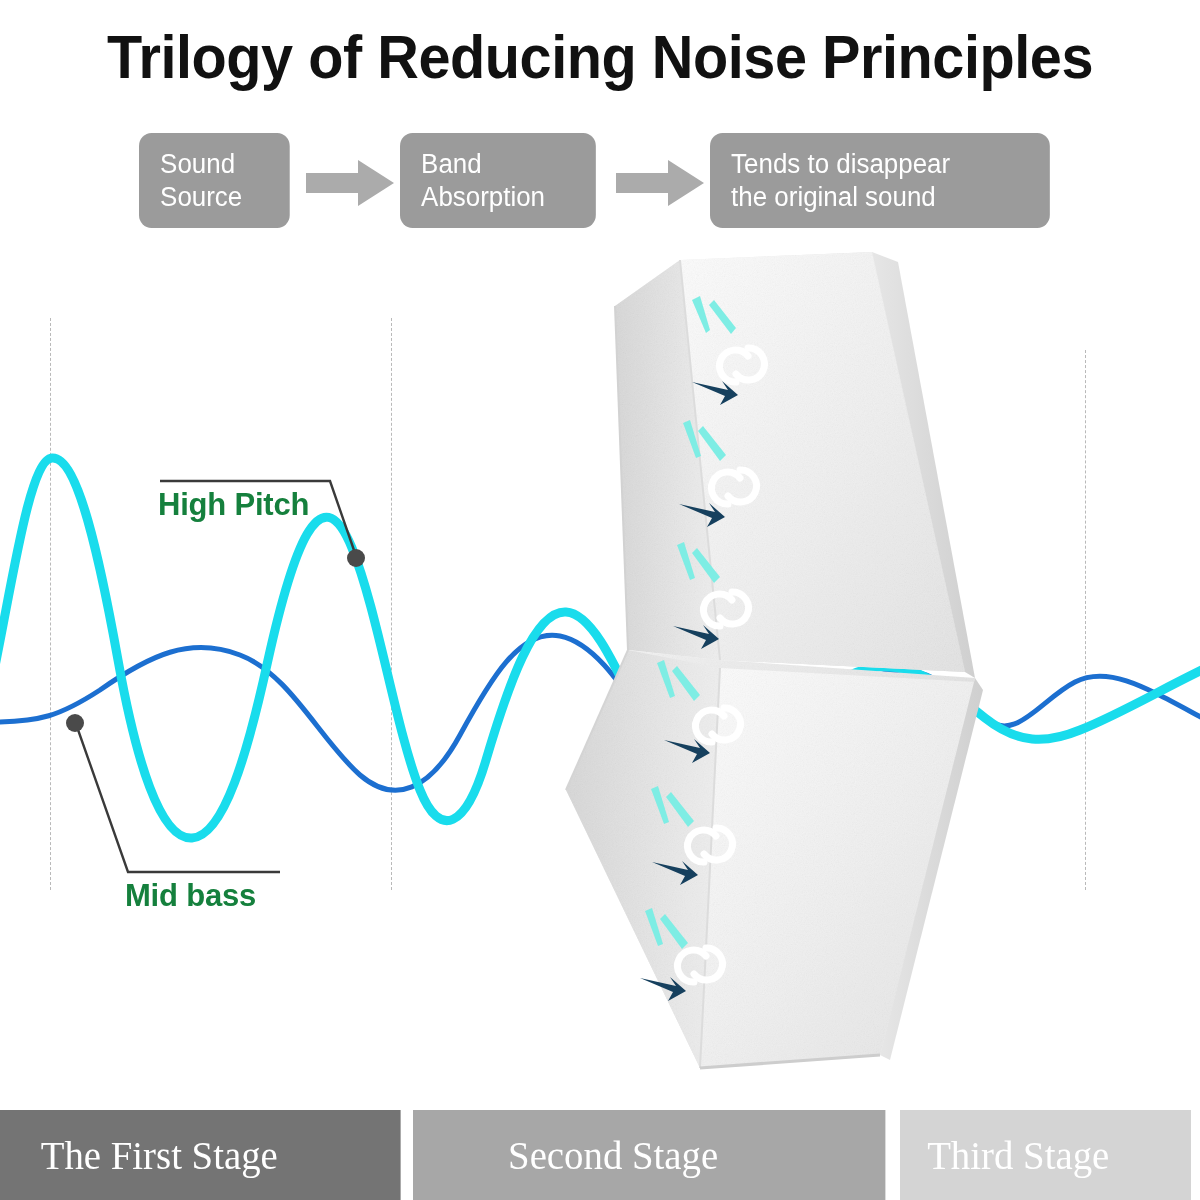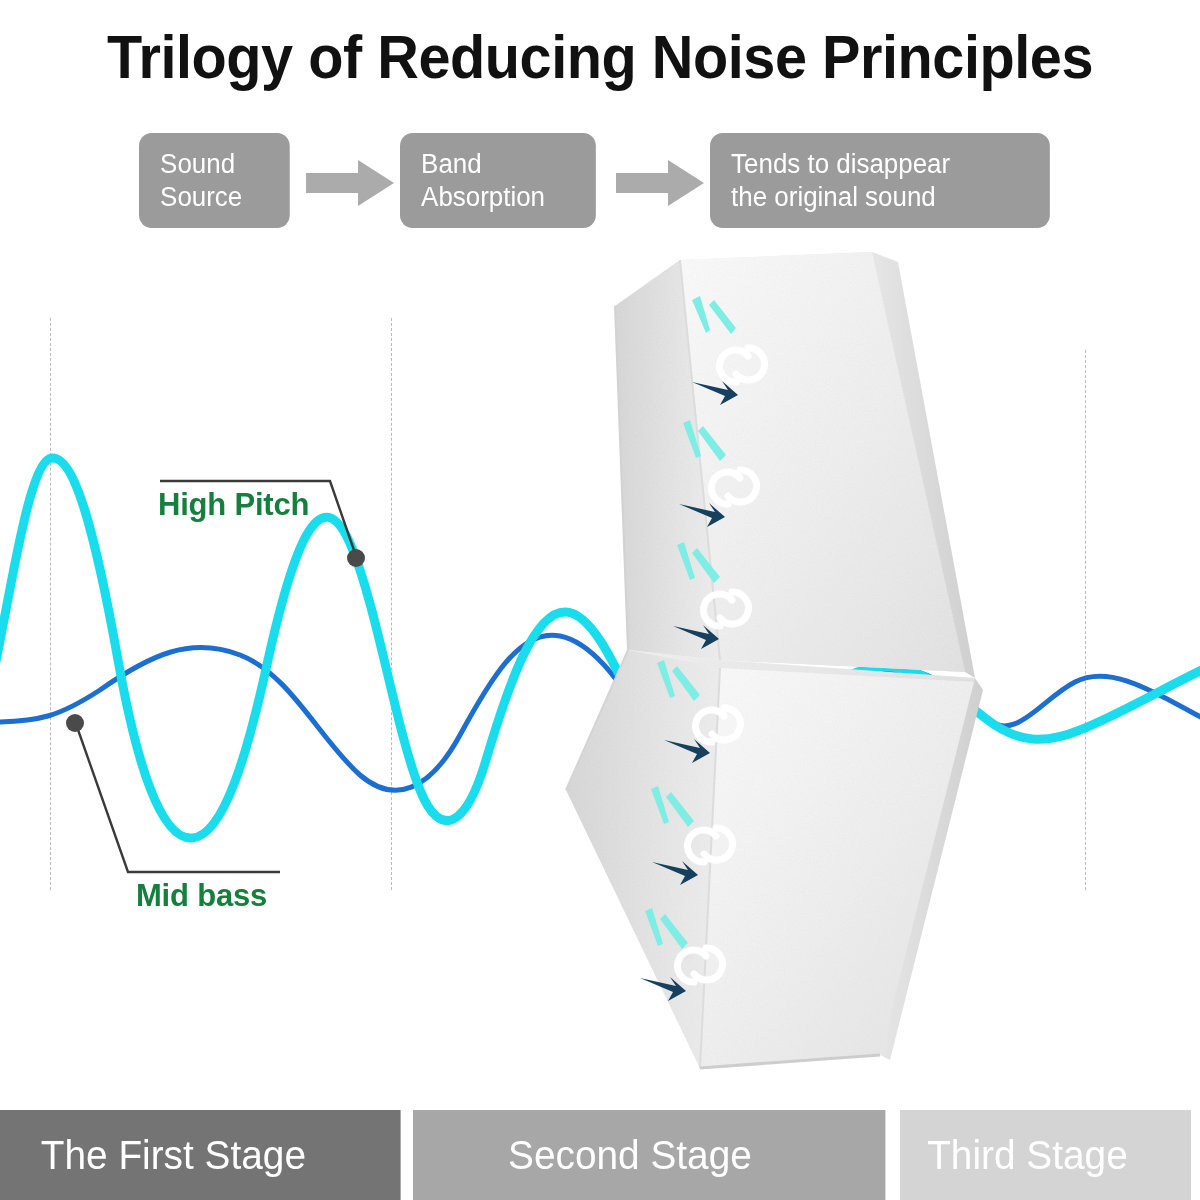--- a/index.html
+++ b/index.html
@@ -59,24 +59,24 @@
   #panel{z-index:3;}
   #annot{z-index:4;}
 
   
   .callout{
     position:absolute;z-index:5;
     font-size:31px;font-weight:700;color:#15803d;
     letter-spacing:-0.2px;white-space:nowrap;
   }
   #lbl-high{left:158px;top:487px;}
-  #lbl-mid{left:125px;top:878px;margin-left:11px;}
-
-  
-  #stagebar{position:absolute;left:0;bottom:0;width:1200px;height:90px;display:flex;z-index:6;}
+  #lbl-mid{left:125px;top:878px;}
+
+  
+  #stagebar{position:absolute;left:0;bottom:0;width:1200px;height:90px;display:flex;z-index:6;font-family:Liberation Serif, serif;}
   .stage{
     height:90px;display:flex;align-items:center;
     color:#ffffff;font-size:40px;font-weight:400;
     box-sizing:border-box;
     transform:scaleX(0.97);transform-origin:0 50%;
     white-space:nowrap;
   }
   #stage1{width:413px;background:#747474;padding-left:42px;}
   #stage2{width:487px;background:#a7a7a7;padding-left:98px;}
   #stage3{width:300px;background:#d4d4d4;padding-left:28px;}

